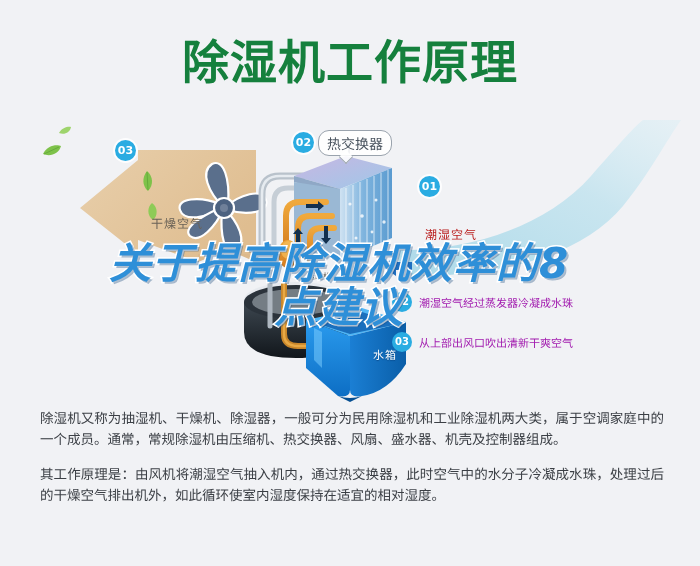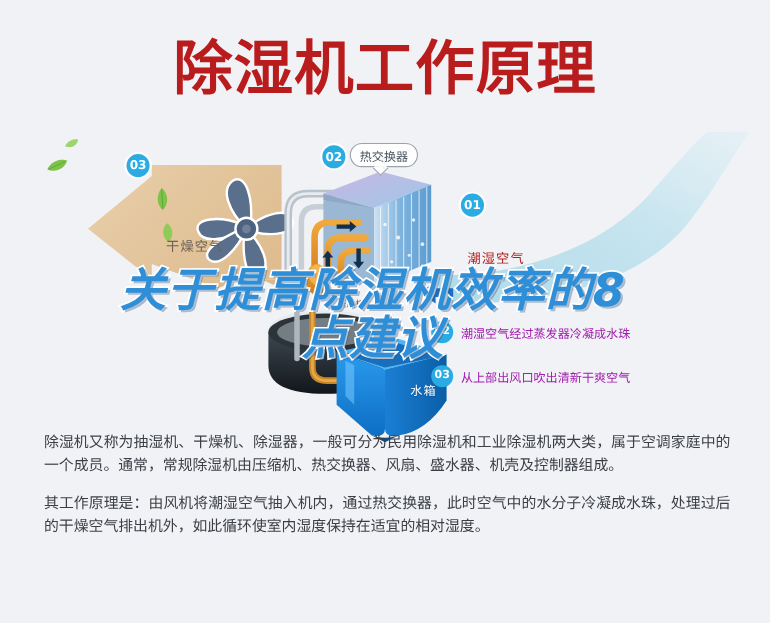--- a/index.html
+++ b/index.html
@@ -27,23 +27,23 @@
     position: absolute;
     left: 0;
     top: 26px;
     width: 700px;
     text-align: center;
     height: 78px;
   }
   .title-text {
     display: inline-block;
     font-family: "DejaVu Sans", "Liberation Sans", sans-serif;
-    font-size: 54px;
+    font-size: 47px;
     font-weight: bold;
-    color: #b91c1c;
+    color: #15803d;
     letter-spacing: 1px;
     line-height: 74px;
     white-space: nowrap;
   }
 
   
   .illustration {
     position: absolute;
     left: 0;
     top: 118px;
@@ -151,21 +151,21 @@
 
   
   .bubble {
     position: absolute;
     left: 318px;
     top: 12px;
     padding: 2px 8px;
     border: 1px solid #9aa3ad;
     border-radius: 11px;
     background: rgba(255,255,255,0.9);
-    font-size: 11px;
+    font-size: 14px;
     color: #4b5560;
     white-space: nowrap;
     font-family: "DejaVu Sans", "Liberation Sans", sans-serif;
   }
   .bubble::after {
     content: "";
     position: absolute;
     left: 22px;
     bottom: -7px;
     width: 9px;
@@ -233,21 +233,21 @@
       2px 2px 0 rgba(20,70,120,0.35),
       -1px 0 0 #ffffff, 1px 0 0 #ffffff,
       0 -1px 0 #ffffff, 0 1px 0 #ffffff;
     display: block;
   }
 
   
   .body-copy {
     position: absolute;
     left: 40px;
-    top: 392px;
+    top: 408px;
     width: 624px;
   }
   .para {
     font-size: 13.5px;
     line-height: 21px;
     color: #3b3f45;
     margin: 0 0 14px 0;
     font-family: "DejaVu Sans", "Liberation Sans", sans-serif;
     text-align: justify;
   }

